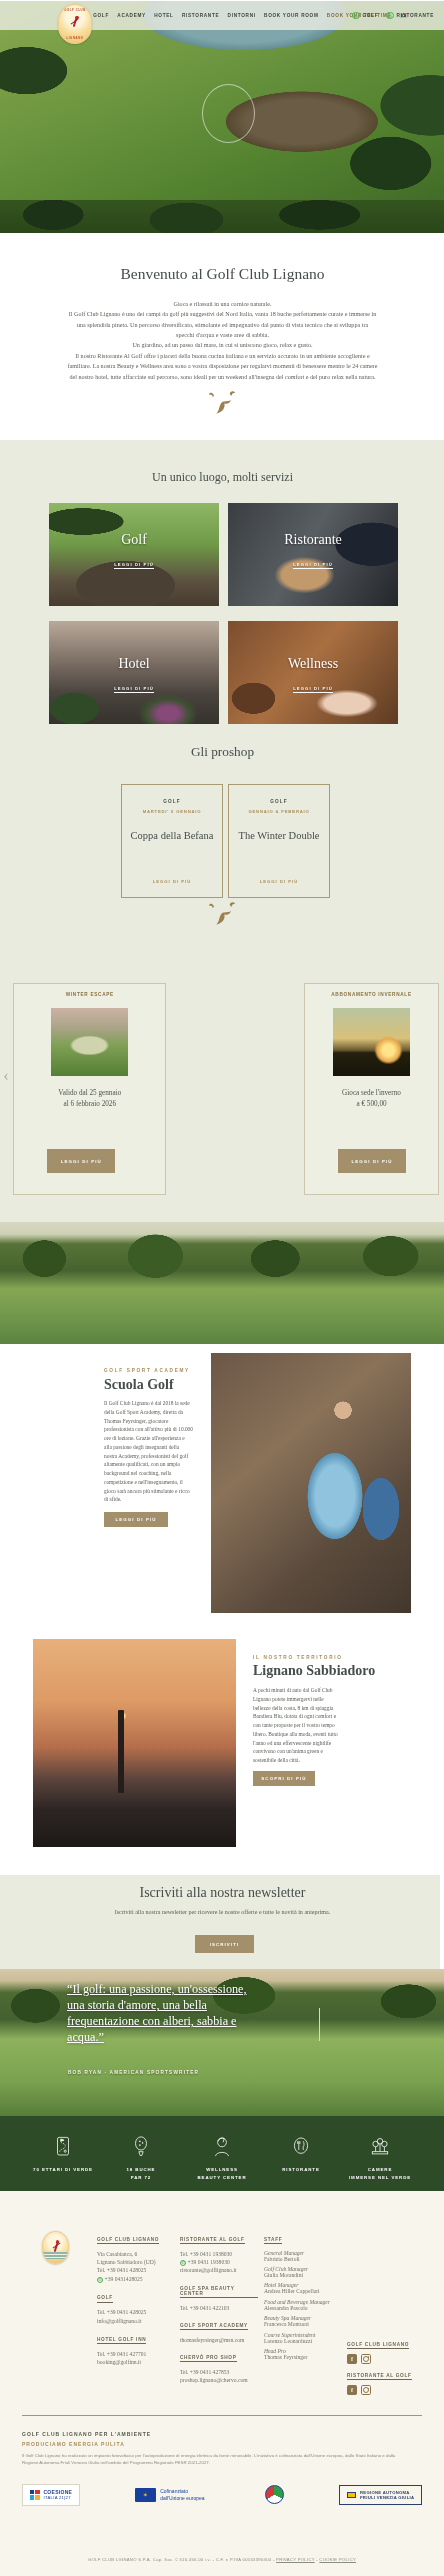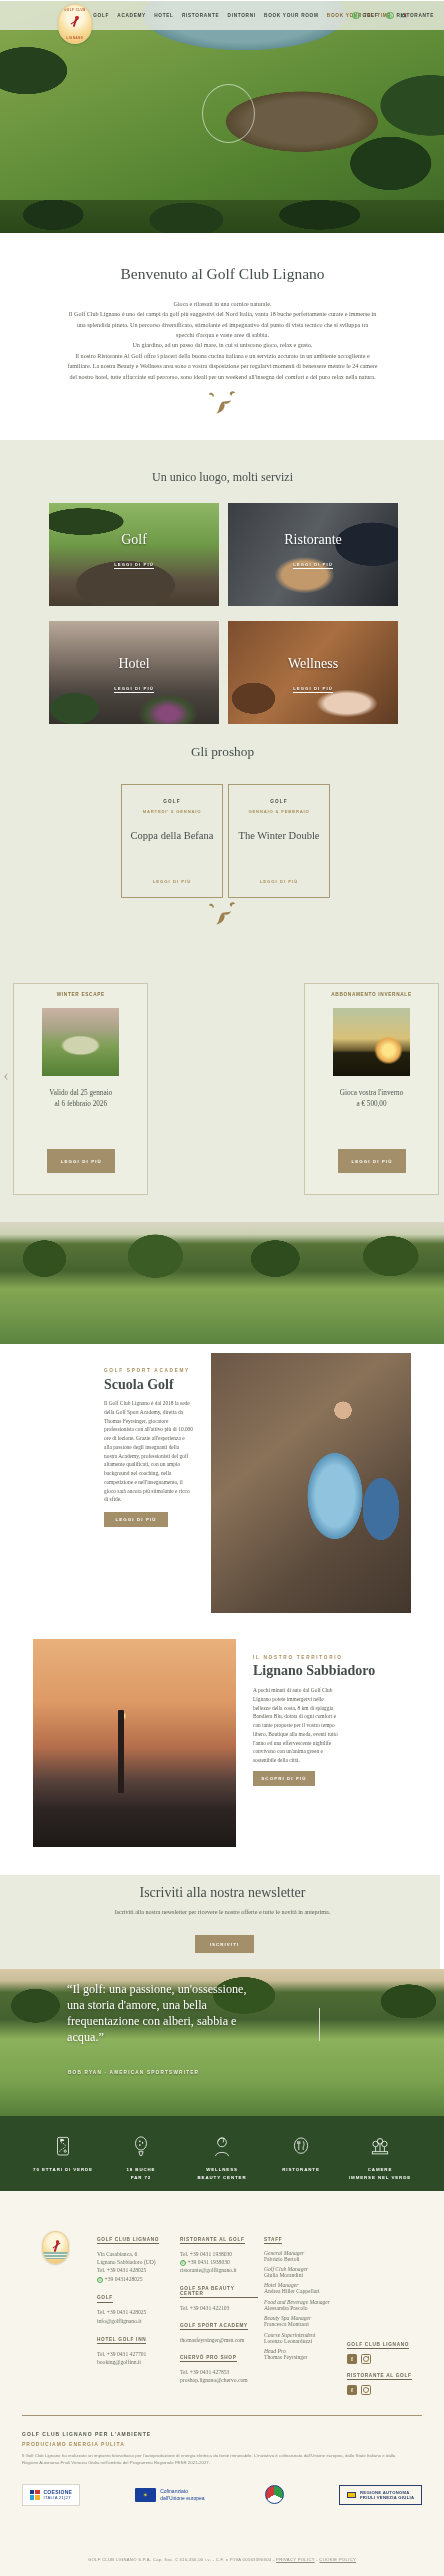--- a/index.html
+++ b/index.html
@@ -200,36 +200,36 @@
   <svg class="abs birds" style="left:208px; top:900px;" viewBox="0 0 60 52">
     <path d="M12 10 C8 3,1 5,3 10 C7 8,10 10,9 14 C12 13,13 11,12 10 Z" fill="#9d8050"></path>
     <path d="M45 7 C47 1,54 1,56 6 C51 5,49 8,49 12 C47 10,45 9,45 7 Z" fill="#9d8050"></path>
     <path d="M30 24 C22 30,25 42,17 48 C30 46,36 37,34 27 C40 30,45 26,48 21 C41 24,34 23,30 24 Z" fill="#9d8050"></path>
   </svg>
 
 
   <div class="abs arrow" style="left:3.3px; top:1067px;">‹</div>
   <div class="abs arrow" style="left:434px; top:1067px;">›</div>
 
-  <div class="abs offer-card" style="left:13.3px; top:982px; width:135px; height:212px;">
+  <div class="abs offer-card" style="left:13.3px; top:982px; width:153px; height:212px;">
     <div class="offer-tag">WINTER ESCAPE</div>
     <div class="offer-img" style="background:radial-gradient(ellipse 33px 16.7px at 50% 55%, #cfd3ae 0 50%, transparent 60%), linear-gradient(#cbb2a4 0%, #a9a487 30%, #7fa055 55%, #537f34 100%);"></div>
     <div class="offer-text">
       <div>Valido dal 25 gennaio</div>
       <div>al 6 febbraio 2026</div>
     </div>
     <div class="btn abs" style="left:33px; top:165px; width:68px; height:24.4px;">LEGGI DI PIÙ</div>
   </div>
 
 
   <div class="abs offer-card" style="left:304px; top:982px; width:135px; height:212px;">
     <div class="offer-tag">ABBONAMENTO INVERNALE</div>
     <div class="offer-img" style="background:radial-gradient(circle 19px at 72% 62%, #ffe58a 0 30%, #e8a94f 60%, transparent 75%), linear-gradient(#b8c4a0 0%, #d8c178 45%, #6b5a2e 62%, #23200f 66%, #171508 100%);"></div>
     <div class="offer-text">
-      <div>Gioca vostra l'inverno</div>
+      <div>Gioca sede l'inverno</div>
       <div>a € 500,00</div>
     </div>
     <div class="btn abs" style="left:33px; top:165px; width:68px; height:24.4px;">LEGGI DI PIÙ</div>
   </div>
 
   <div class="abs" style="left:0; top:1221px; width:444px; height:122px;
     background:
       radial-gradient(ellipse 39px 33px at 10% 30%, #33511f 0 55%, transparent 56%),
       radial-gradient(ellipse 50px 39px at 35% 28%, #3c5c26 0 55%, transparent 56%),
       radial-gradient(ellipse 44px 33px at 62% 30%, #2e4c1d 0 55%, transparent 56%),
@@ -268,21 +268,21 @@
     <div class="btn abs" style="left:195px; top:60px; width:59px; height:18px;">ISCRIVITI</div>
   </section>
 
   <section class="abs" style="left:0; top:1968px; width:444px; height:147px;
     background:
       radial-gradient(ellipse 44px 30.5px at 8% 25%, #2c4a1e 0 55%, transparent 56%),
       radial-gradient(ellipse 56px 33px at 55% 18%, #33531f 0 55%, transparent 56%),
       radial-gradient(ellipse 50px 30.5px at 92% 22%, #2b481c 0 55%, transparent 56%),
       linear-gradient(#d9c9a8 0%, #c9bd97 8%, #4f6b33 16%, #436030 34%, #8db15c 48%, #7ba34f 75%, #577e3a 100%);">
     <div class="abs" style="left:319px; top:39px; width:0.8px; height:33px; background:#d8d8cc;"></div>
-    <p class="serif abs" style="left:67px; top:12.2px; width:183px; font-size:12.2px; line-height:1.32; color:#fff; text-shadow:0 0.6px 2.8px rgba(0,0,0,.35);">“Il golf: una passione, un'ossessione, una storia d'amore, una bella frequentazione con alberi, sabbia e acqua.”</p>
+    <p class="serif abs" style="left:67px; top:12.2px; width:183px; font-size:12.2px; line-height:1.32; color:#fff; text-shadow:0 0.6px 2.8px rgba(0,0,0,.35);text-decoration:underline;">“Il golf: una passione, un'ossessione, una storia d'amore, una bella frequentazione con alberi, sabbia e acqua.”</p>
     <div class="abs" style="left:68px; top:101px; font-size:4.7px; font-weight:bold; letter-spacing:1.2px; color:#f2f1e6; text-shadow:0 0.6px 1.7px rgba(0,0,0,.4);">BOB RYAN - AMERICAN SPORTSWRITER</div>
   </section>
 
   <section class="abs" style="left:0; top:2115px; width:444px; height:75px; background:#2e4b27;">
     <div class="feature" style="left:27px; top:18px;">
       <svg width="22" height="24.4" viewBox="0 0 40 44">
         <rect x="10" y="6" width="20" height="32" rx="3"></rect>
         <path d="M14 32 C14 26, 26 28, 24 20 C23 16, 16 18, 16 13" stroke-dasharray="2 2"></path>
         <circle cx="24" cy="31" r="2"></circle>
           <line x1="16" y1="9" x2="16" y2="14"></line>

